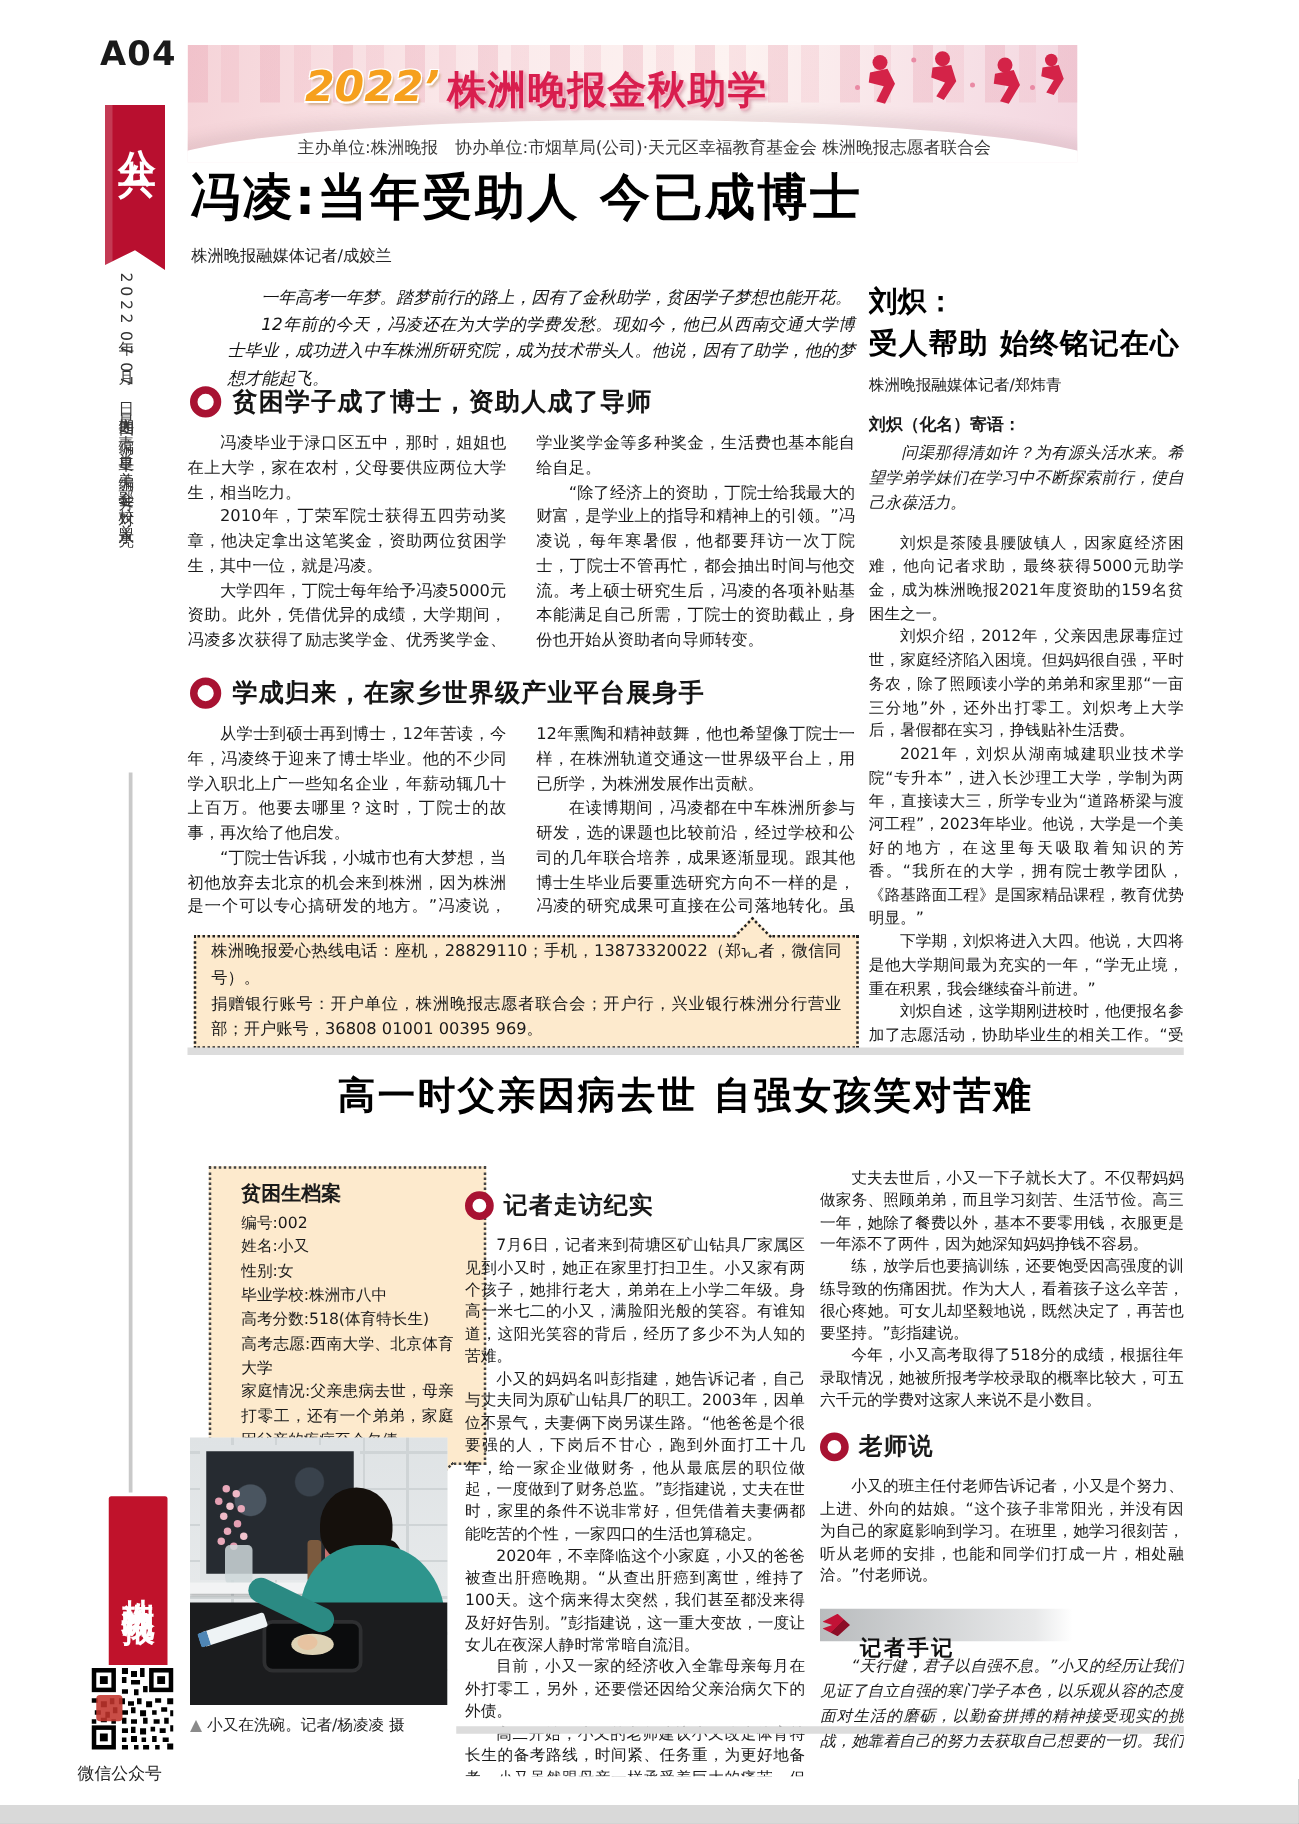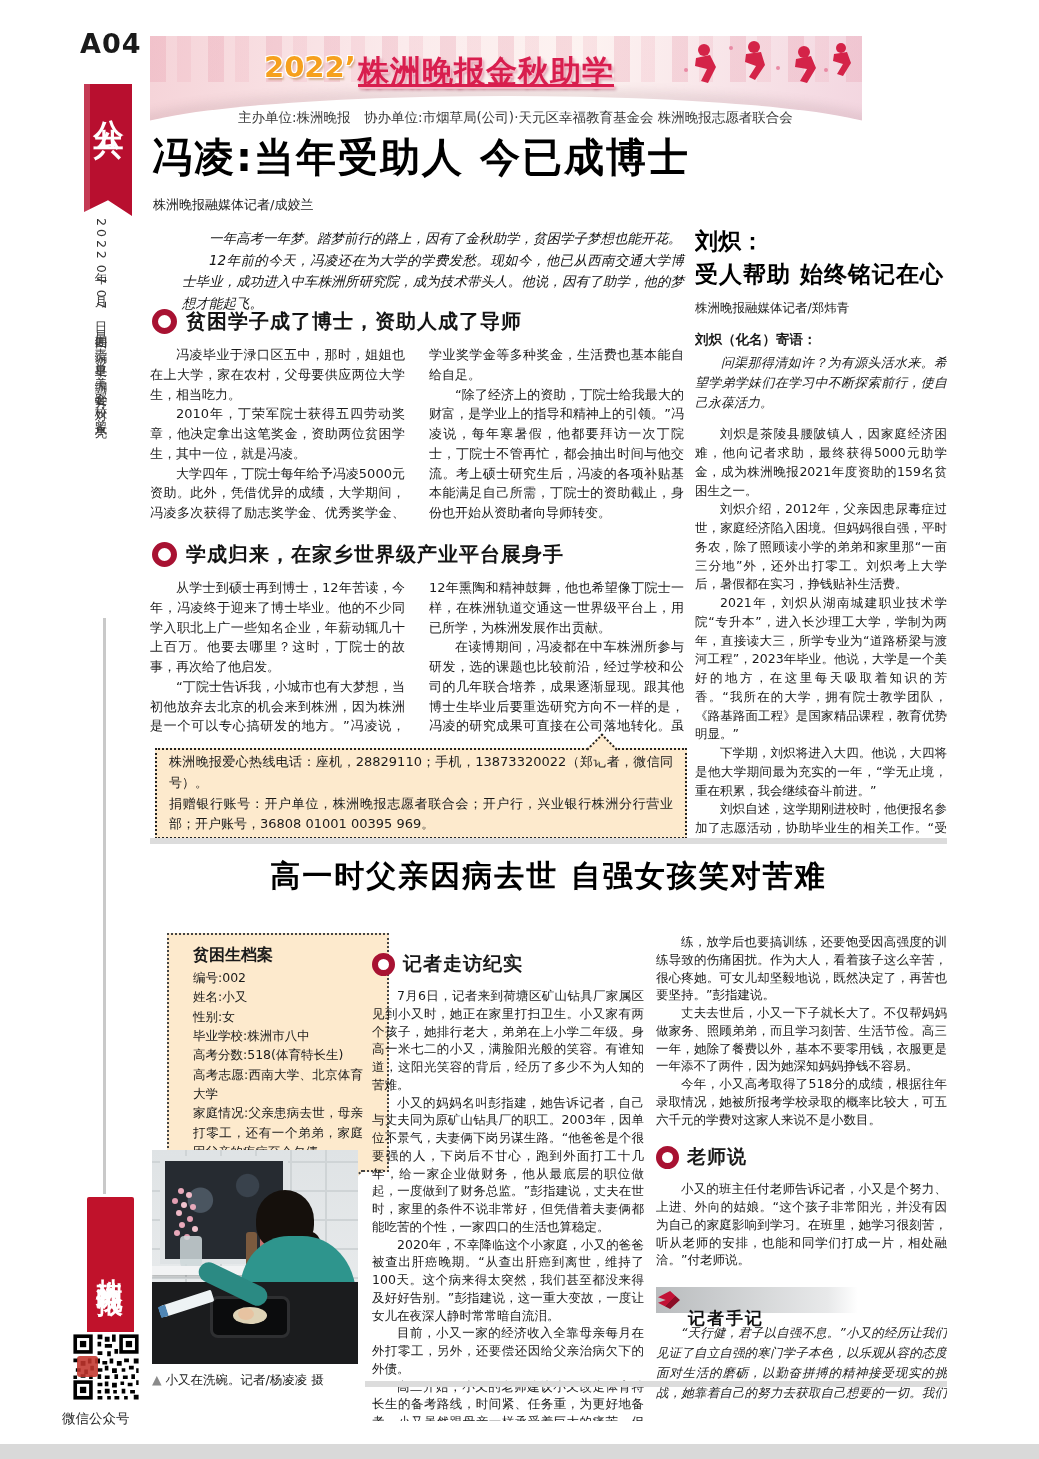--- a/index.html
+++ b/index.html
@@ -34,24 +34,24 @@
   .qr{position:absolute;left:71px;top:1332px;width:70px;height:70px;background:#fff;}
   .qr svg{display:block;}
   .qr-seal{position:absolute;left:6px;top:24px;width:21px;height:21px;background:#c2342c;opacity:.88;border-radius:3px;}
   .wechat{position:absolute;left:62px;top:1410px;font-size:13.5px;color:#222;}
   
   .banner{position:absolute;left:150px;top:36px;width:712px;height:94px;overflow:hidden;}
   .banner-bg{position:absolute;inset:0;background:linear-gradient(100deg,#f5d3d8 0%,#fbebec 35%,#fdf3f1 60%,#f3d6e0 100%);}
   .banner-sky{position:absolute;left:0;top:0;right:0;height:46px;opacity:.5;
     background:repeating-linear-gradient(90deg,rgba(230,150,168,.55) 0 16px,transparent 16px 27px,rgba(238,175,188,.5) 27px 41px,transparent 41px 58px);}
   .banner-swoosh{position:absolute;left:-30px;right:-30px;bottom:-46px;height:80px;background:#fff;border-radius:50%;box-shadow:0 -8px 10px rgba(120,80,90,.12);}
-  .banner-year{position:absolute;left:114px;top:14px;font-size:29px;font-weight:900;color:#f6a01d;
+  .banner-year{position:absolute;left:94px;top:14px;font-size:34px;font-weight:900;font-style:italic;color:#f6a01d;
     text-shadow:1px 1px 0 #fff,-1px -1px 0 #fff,1px -1px 0 #fff,-1px 1px 0 #fff,2px 3px 2px rgba(150,90,0,.35);}
   .banner-title{position:absolute;left:208px;top:15px;font-size:31px;font-weight:900;color:#d81e4e;letter-spacing:1px;
-    text-shadow:1px 2px 0 #f7b9c9,2px 3px 3px rgba(140,10,50,.35);text-decoration:underline;}
+    text-shadow:1px 2px 0 #f7b9c9,2px 3px 3px rgba(140,10,50,.35);}
   .banner-figures{position:absolute;right:6px;top:4px;}
   .banner-orgs{position:absolute;left:88px;bottom:3px;width:620px;font-size:13.5px;color:#3a3a3a;white-space:nowrap;}
   
   .headline1{position:absolute;left:152px;top:130px;font-size:40px;font-weight:900;letter-spacing:2px;color:#000;margin:0;}
   .byline1{position:absolute;left:153px;top:196px;font-size:13px;color:#222;}
   .intro{position:absolute;left:182px;top:228px;width:502px;font-size:13.5px;line-height:1.6;font-style:italic;color:#111;}
   .intro p{margin:0;text-indent:2em;text-align:justify;}
   .sec-head{position:absolute;display:flex;align-items:center;gap:9px;text-align:right;}
   .ring{width:13px;height:13px;border:6px solid #a81232;border-radius:50%;background:#fff;flex:0 0 auto;}
   .sec-head b{font-size:20px;font-weight:bold;color:#141414;letter-spacing:1px;white-space:nowrap;}
@@ -294,22 +294,22 @@
         <p>7月6日，记者来到荷塘区矿山钻具厂家属区见到小又时，她正在家里打扫卫生。小又家有两个孩子，她排行老大，弟弟在上小学二年级。身高一米七二的小又，满脸阳光般的笑容。有谁知道，这阳光笑容的背后，经历了多少不为人知的苦难。</p>
         <p>小又的妈妈名叫彭指建，她告诉记者，自己与丈夫同为原矿山钻具厂的职工。2003年，因单位不景气，夫妻俩下岗另谋生路。“他爸爸是个很要强的人，下岗后不甘心，跑到外面打工十几年，给一家企业做财务，他从最底层的职位做起，一度做到了财务总监。”彭指建说，丈夫在世时，家里的条件不说非常好，但凭借着夫妻俩都能吃苦的个性，一家四口的生活也算稳定。</p>
         <p>2020年，不幸降临这个小家庭，小又的爸爸被查出肝癌晚期。“从查出肝癌到离世，维持了100天。这个病来得太突然，我们甚至都没来得及好好告别。”彭指建说，这一重大变故，一度让女儿在夜深人静时常常暗自流泪。</p>
         <p>目前，小又一家的经济收入全靠母亲每月在外打零工，另外，还要偿还因给父亲治病欠下的外债。</p>
         <p>高二开始，小又的老师建议小又改走体育特长生的备考路线，时间紧、任务重，为更好地备考，小又虽然跟母亲一样承受着巨大的痛苦，但她把压力转化为学习的动力，打算用大学录取通知书来报答家人，告慰亡父。</p>
       </div>
   </div>
 
   <div class="col-right">
     <div class="flowtext">
+        <p>丈夫去世后，小又一下子就长大了。不仅帮妈妈做家务、照顾弟弟，而且学习刻苦、生活节俭。高三一年，她除了餐费以外，基本不要零用钱，衣服更是一年添不了两件，因为她深知妈妈挣钱不容易。</p>
         <p>练，放学后也要搞训练，还要饱受因高强度的训练导致的伤痛困扰。作为大人，看着孩子这么辛苦，很心疼她。可女儿却坚毅地说，既然决定了，再苦也要坚持。”彭指建说。</p>
-        <p>丈夫去世后，小又一下子就长大了。不仅帮妈妈做家务、照顾弟弟，而且学习刻苦、生活节俭。高三一年，她除了餐费以外，基本不要零用钱，衣服更是一年添不了两件，因为她深知妈妈挣钱不容易。</p>
         <p>今年，小又高考取得了518分的成绩，根据往年录取情况，她被所报考学校录取的概率比较大，可五六千元的学费对这家人来说不是小数目。</p>
       </div>
     <div class="inline-head teacher-head">
       <span class="ring"></span>
       <b>老师说</b>
     </div>
     <div class="flowtext">
         <p>小又的班主任付老师告诉记者，小又是个努力、上进、外向的姑娘。“这个孩子非常阳光，并没有因为自己的家庭影响到学习。在班里，她学习很刻苦，听从老师的安排，也能和同学们打成一片，相处融洽。”付老师说。</p>
       </div>
     <div class="notes-label">

